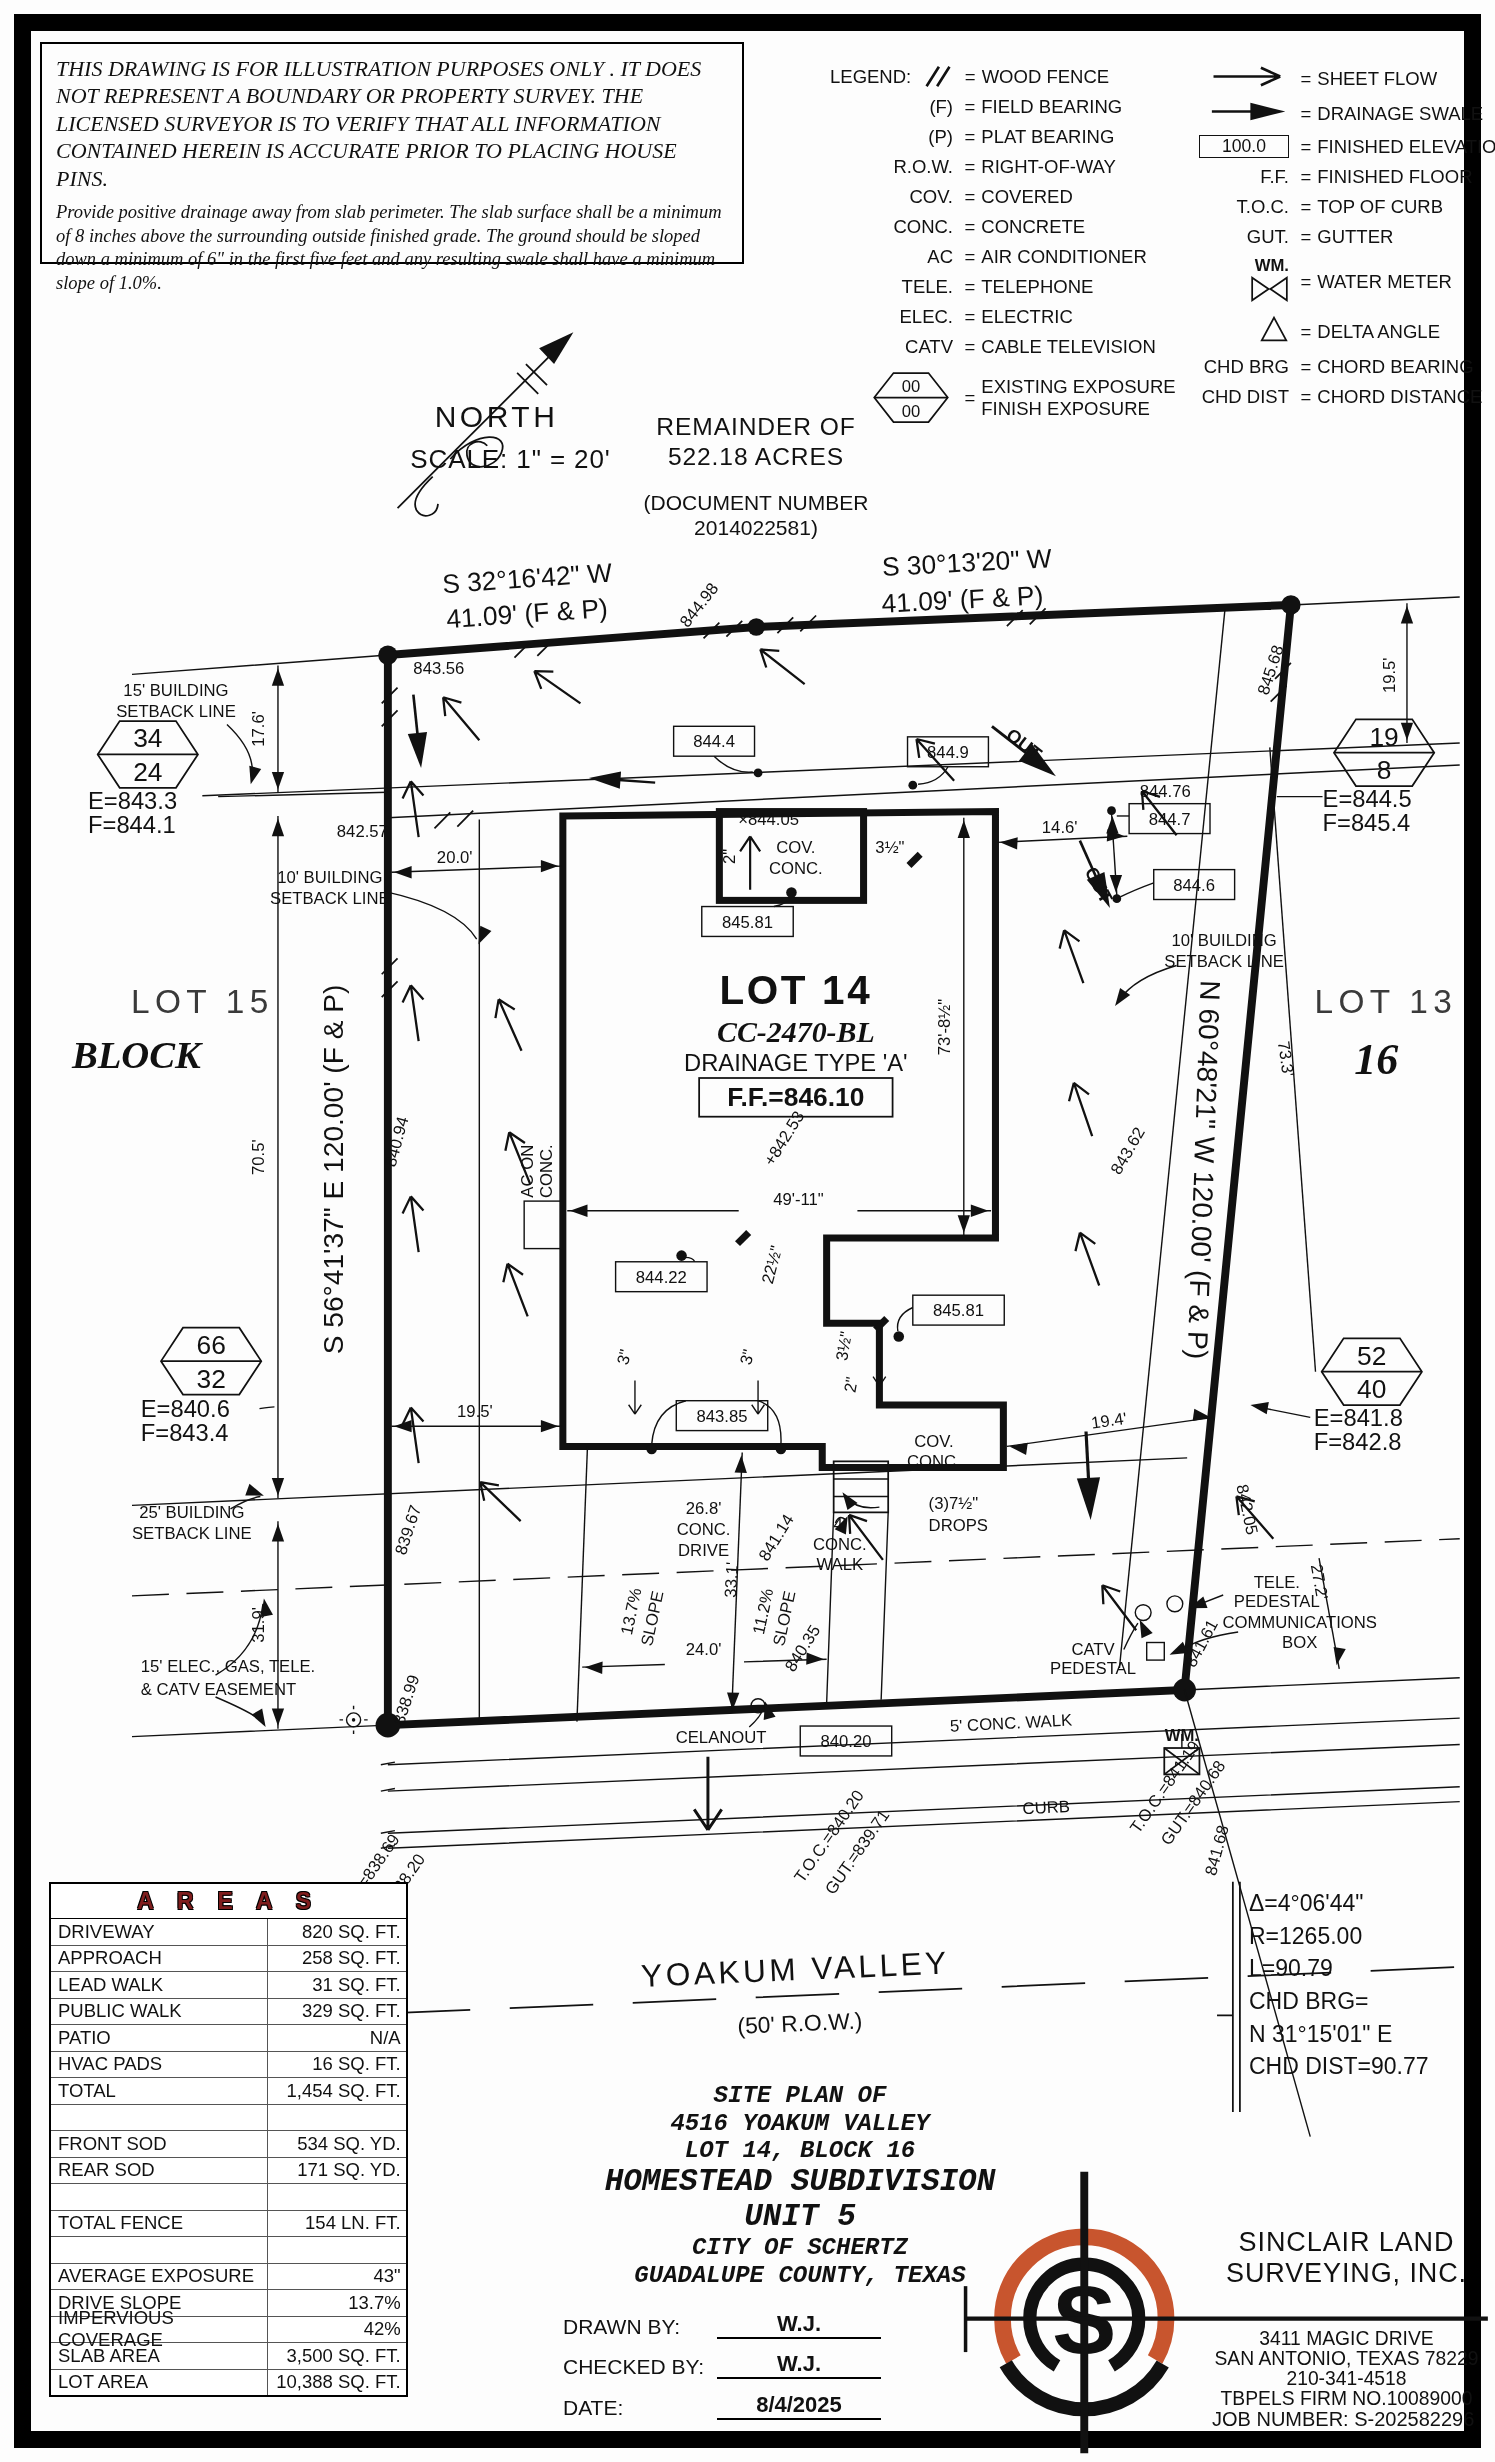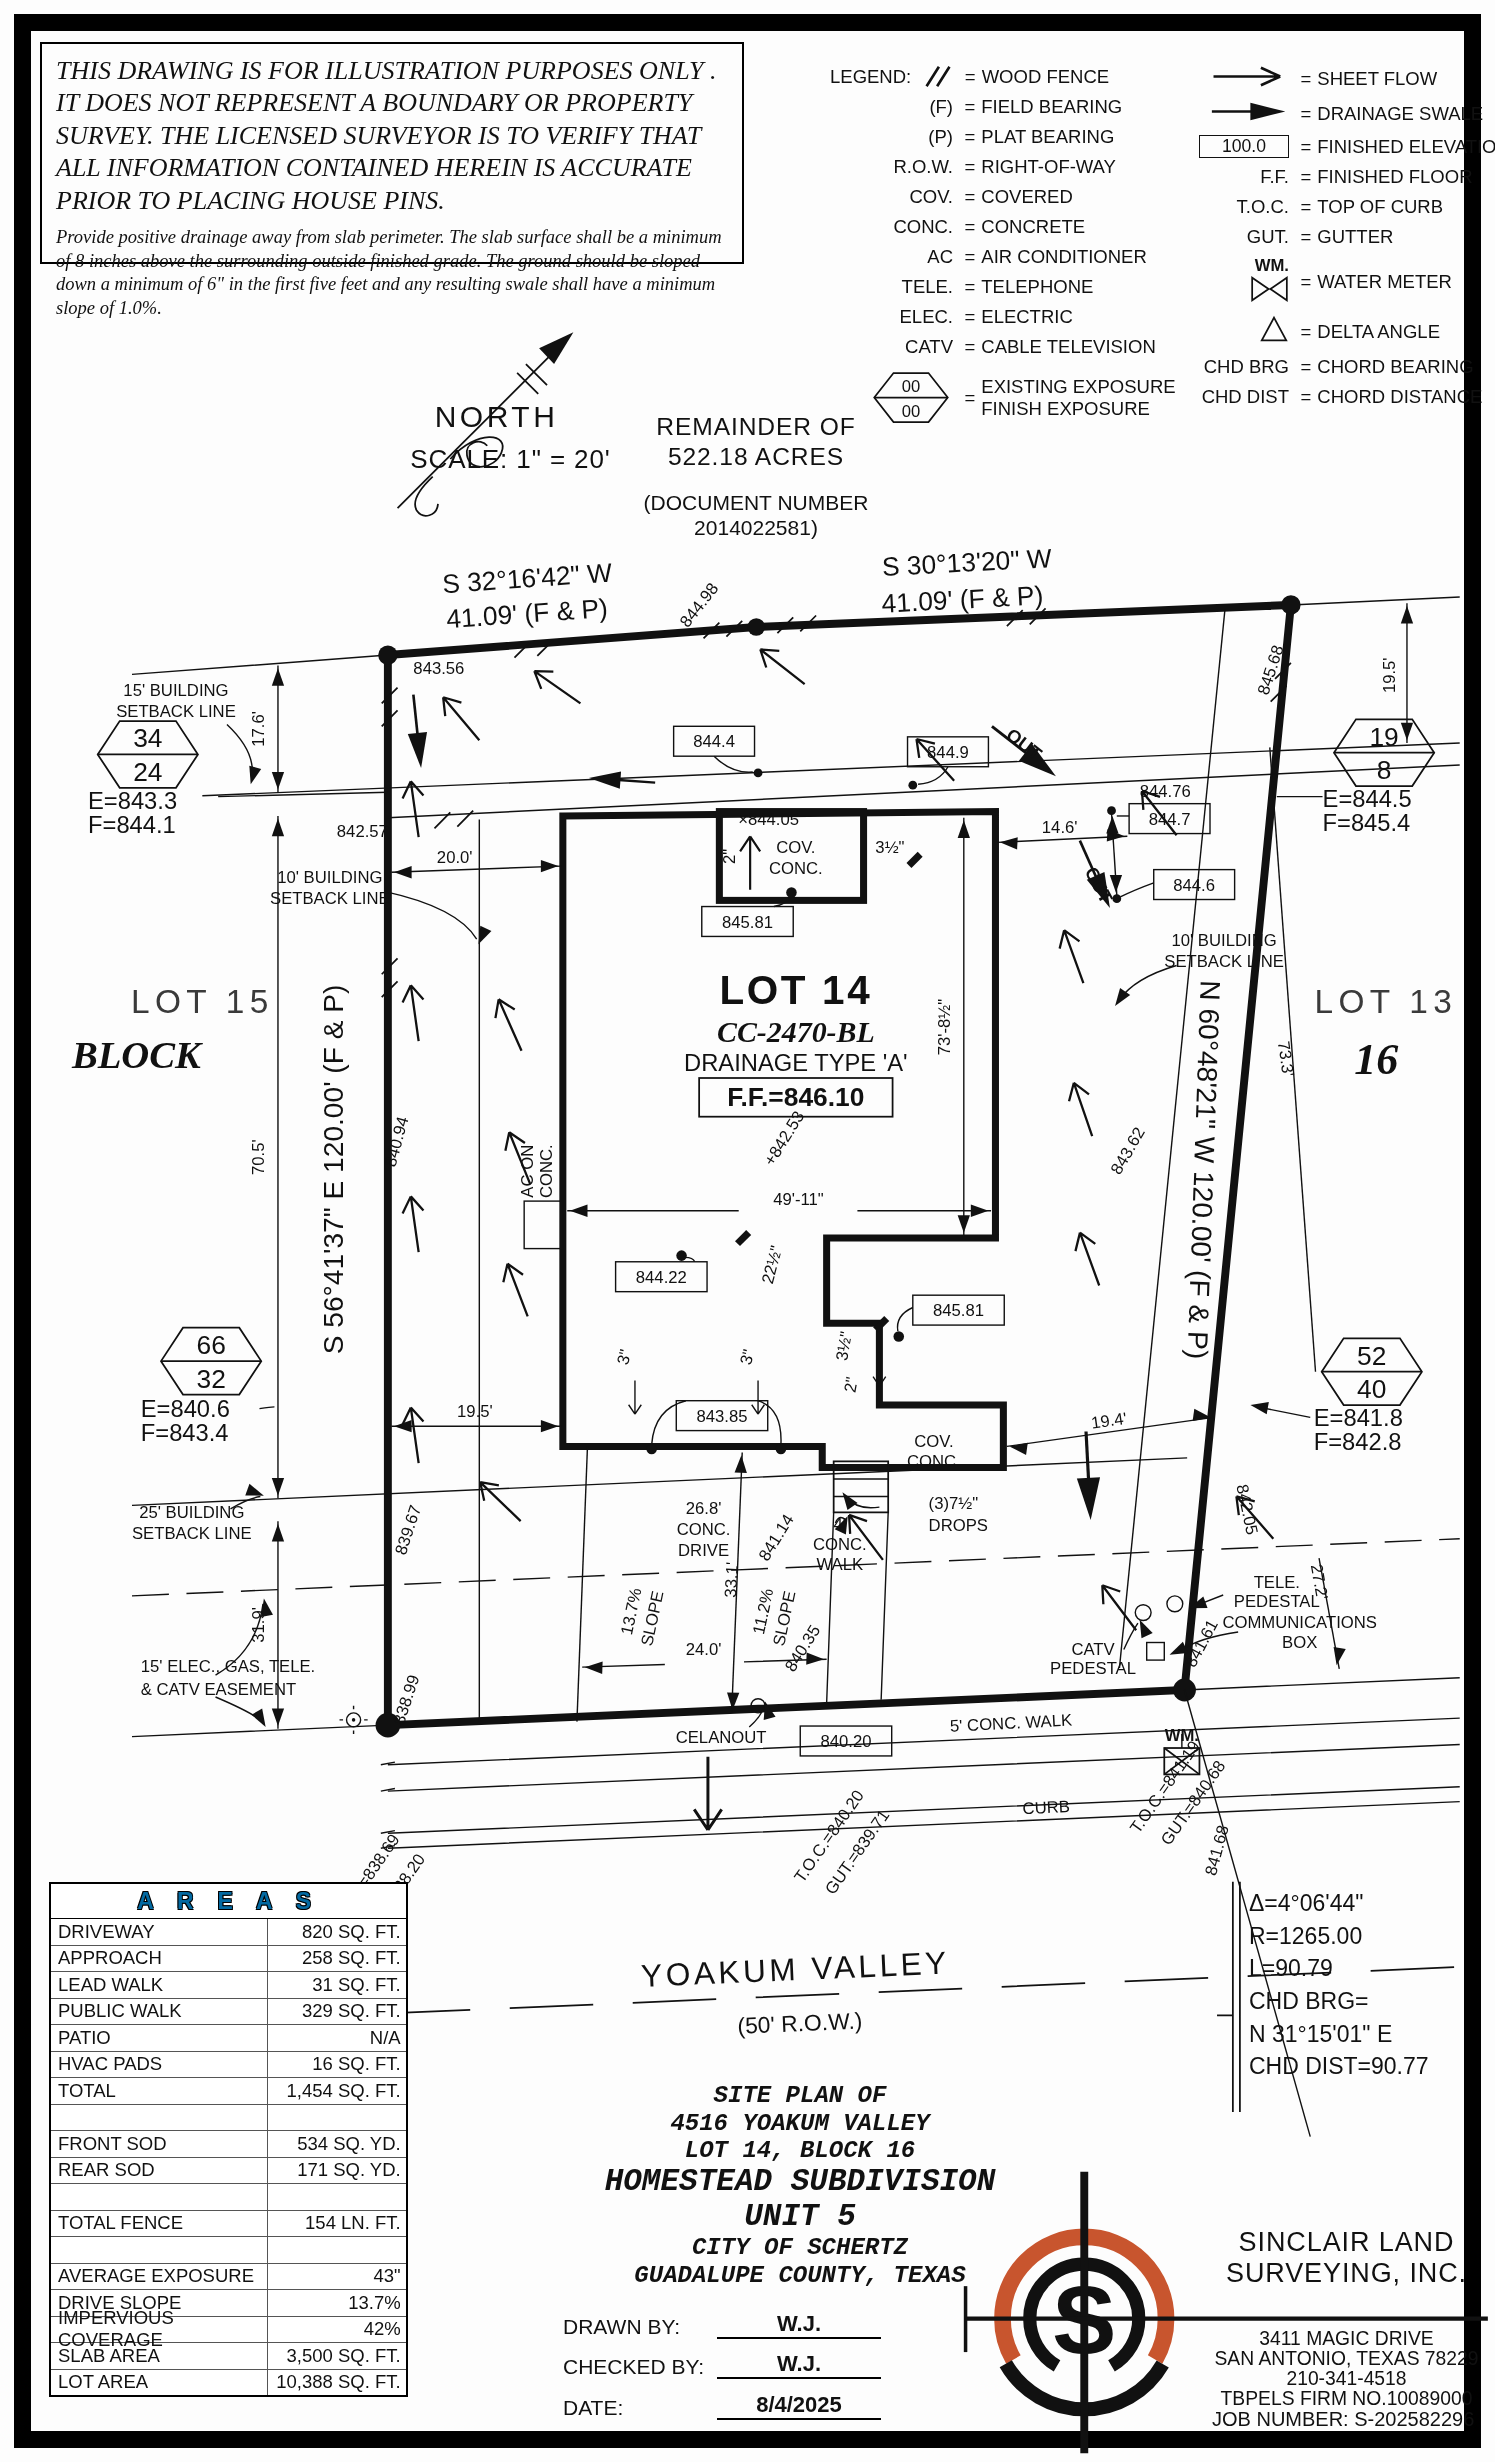--- a/index.html
+++ b/index.html
@@ -1,42 +1,42 @@
 <!DOCTYPE html>
 <html style="font-size:14px"><head>
 <meta charset="utf-8">
 <style>
   html,body{margin:0;padding:0;background:#e8e8e8}
   .sheet{position:relative;width:1495px;height:2462px;background:#fdfdfd;font-family:"Liberation Sans",sans-serif;color:#111;overflow:hidden}
   .frame{position:absolute;inset:14px;border:17.6px solid #000;pointer-events:none}
   .abs{position:absolute}
   
   .disclaimer{position:absolute;left:40px;top:42px;width:704px;height:222px;border:2.6px solid #000;padding:10.6px 14px;box-sizing:border-box;font-family:"Liberation Serif",serif;font-style:italic}
-  .disclaimer .p1{font-size:26px;line-height:1.25;margin:0 0 8.8px 0}
+  .disclaimer .p1{font-size:22px;line-height:1.25;margin:0 0 8.8px 0}
   .disclaimer .p2{font-size:18.5px;line-height:1.28;margin:0}
   
   .legend{position:absolute;left:830px;top:55px;width:642px;font-size:18.5px}
   .lcol{position:absolute;top:10px}
   .lcol.a{left:0;width:325px}
   .lcol.b{left:327px;width:315px}
   .lrow{display:flex;align-items:center;margin-bottom:8px;min-height:19.3px}
   .lsym{flex:0 0 123px;text-align:right;padding-right:5.3px;white-space:nowrap}
   .lcol.b .lsym{flex:0 0 132px}
   .leq{flex:0 0 23px;text-align:center}
   .llab{text-align:left;white-space:nowrap}
   .fe-box{display:inline-block;border:1.8px solid #111;padding:0 22px;font-size:17.6px}
   .hexwrap{display:inline-block;vertical-align:middle}
   
   .north-label{position:absolute;left:378px;top:400px;width:237px;text-align:center;font-size:30px;letter-spacing:3.5px}
   .scale-label{position:absolute;left:352px;top:444px;width:317px;text-align:center;font-size:26px;letter-spacing:0.9px}
   .remainder{position:absolute;left:580px;top:412px;width:352px;text-align:center;font-size:24.6px;letter-spacing:0.9px;line-height:1.2}
   .remainder .doc{font-size:21px;margin-top:19.3px;letter-spacing:0}
   
   .areas{position:absolute;left:49px;top:1882px;width:359px;border:2.6px solid #000;background:#fff;box-sizing:border-box}
-  .atitle{font-size:23px;text-align:center;letter-spacing:8.8px;font-weight:bold;color:#0369a1;text-shadow:-0.9px -0.9px 0 #000,0.9px -0.9px 0 #000,-0.9px 0.9px 0 #000,0.9px 0.9px 0 #000;border-bottom:1.8px solid #000;padding:3.5px 0}
+  .atitle{font-size:23px;text-align:center;letter-spacing:8.8px;font-weight:bold;color:#7f1d1d;text-shadow:-0.9px -0.9px 0 #000,0.9px -0.9px 0 #000,-0.9px 0.9px 0 #000,0.9px 0.9px 0 #000;border-bottom:1.8px solid #000;padding:3.5px 0}
   .arow{display:flex;border-bottom:1.4px solid #555;height:25.5px;align-items:center;font-size:18.5px}
   .alab{flex:0 0 59%;padding-left:7px;border-right:1.4px solid #555;height:100%;display:flex;align-items:center}
   .aval{flex:1;text-align:right;padding-right:5.3px}
   
   .titleblock{position:absolute;left:492px;top:2082px;width:616px;text-align:center;font-family:Liberation Mono, monospace;font-style:italic;font-weight:bold}
   .titleblock .s{font-size:24px;line-height:1.15}
   .titleblock .l{font-size:31px;line-height:1.12}
   .credits{position:absolute;left:563px;top:2311px;font-size:21px}
   .crow{display:flex;margin-bottom:12.3px;align-items:flex-end}
   .clab{width:154px}

